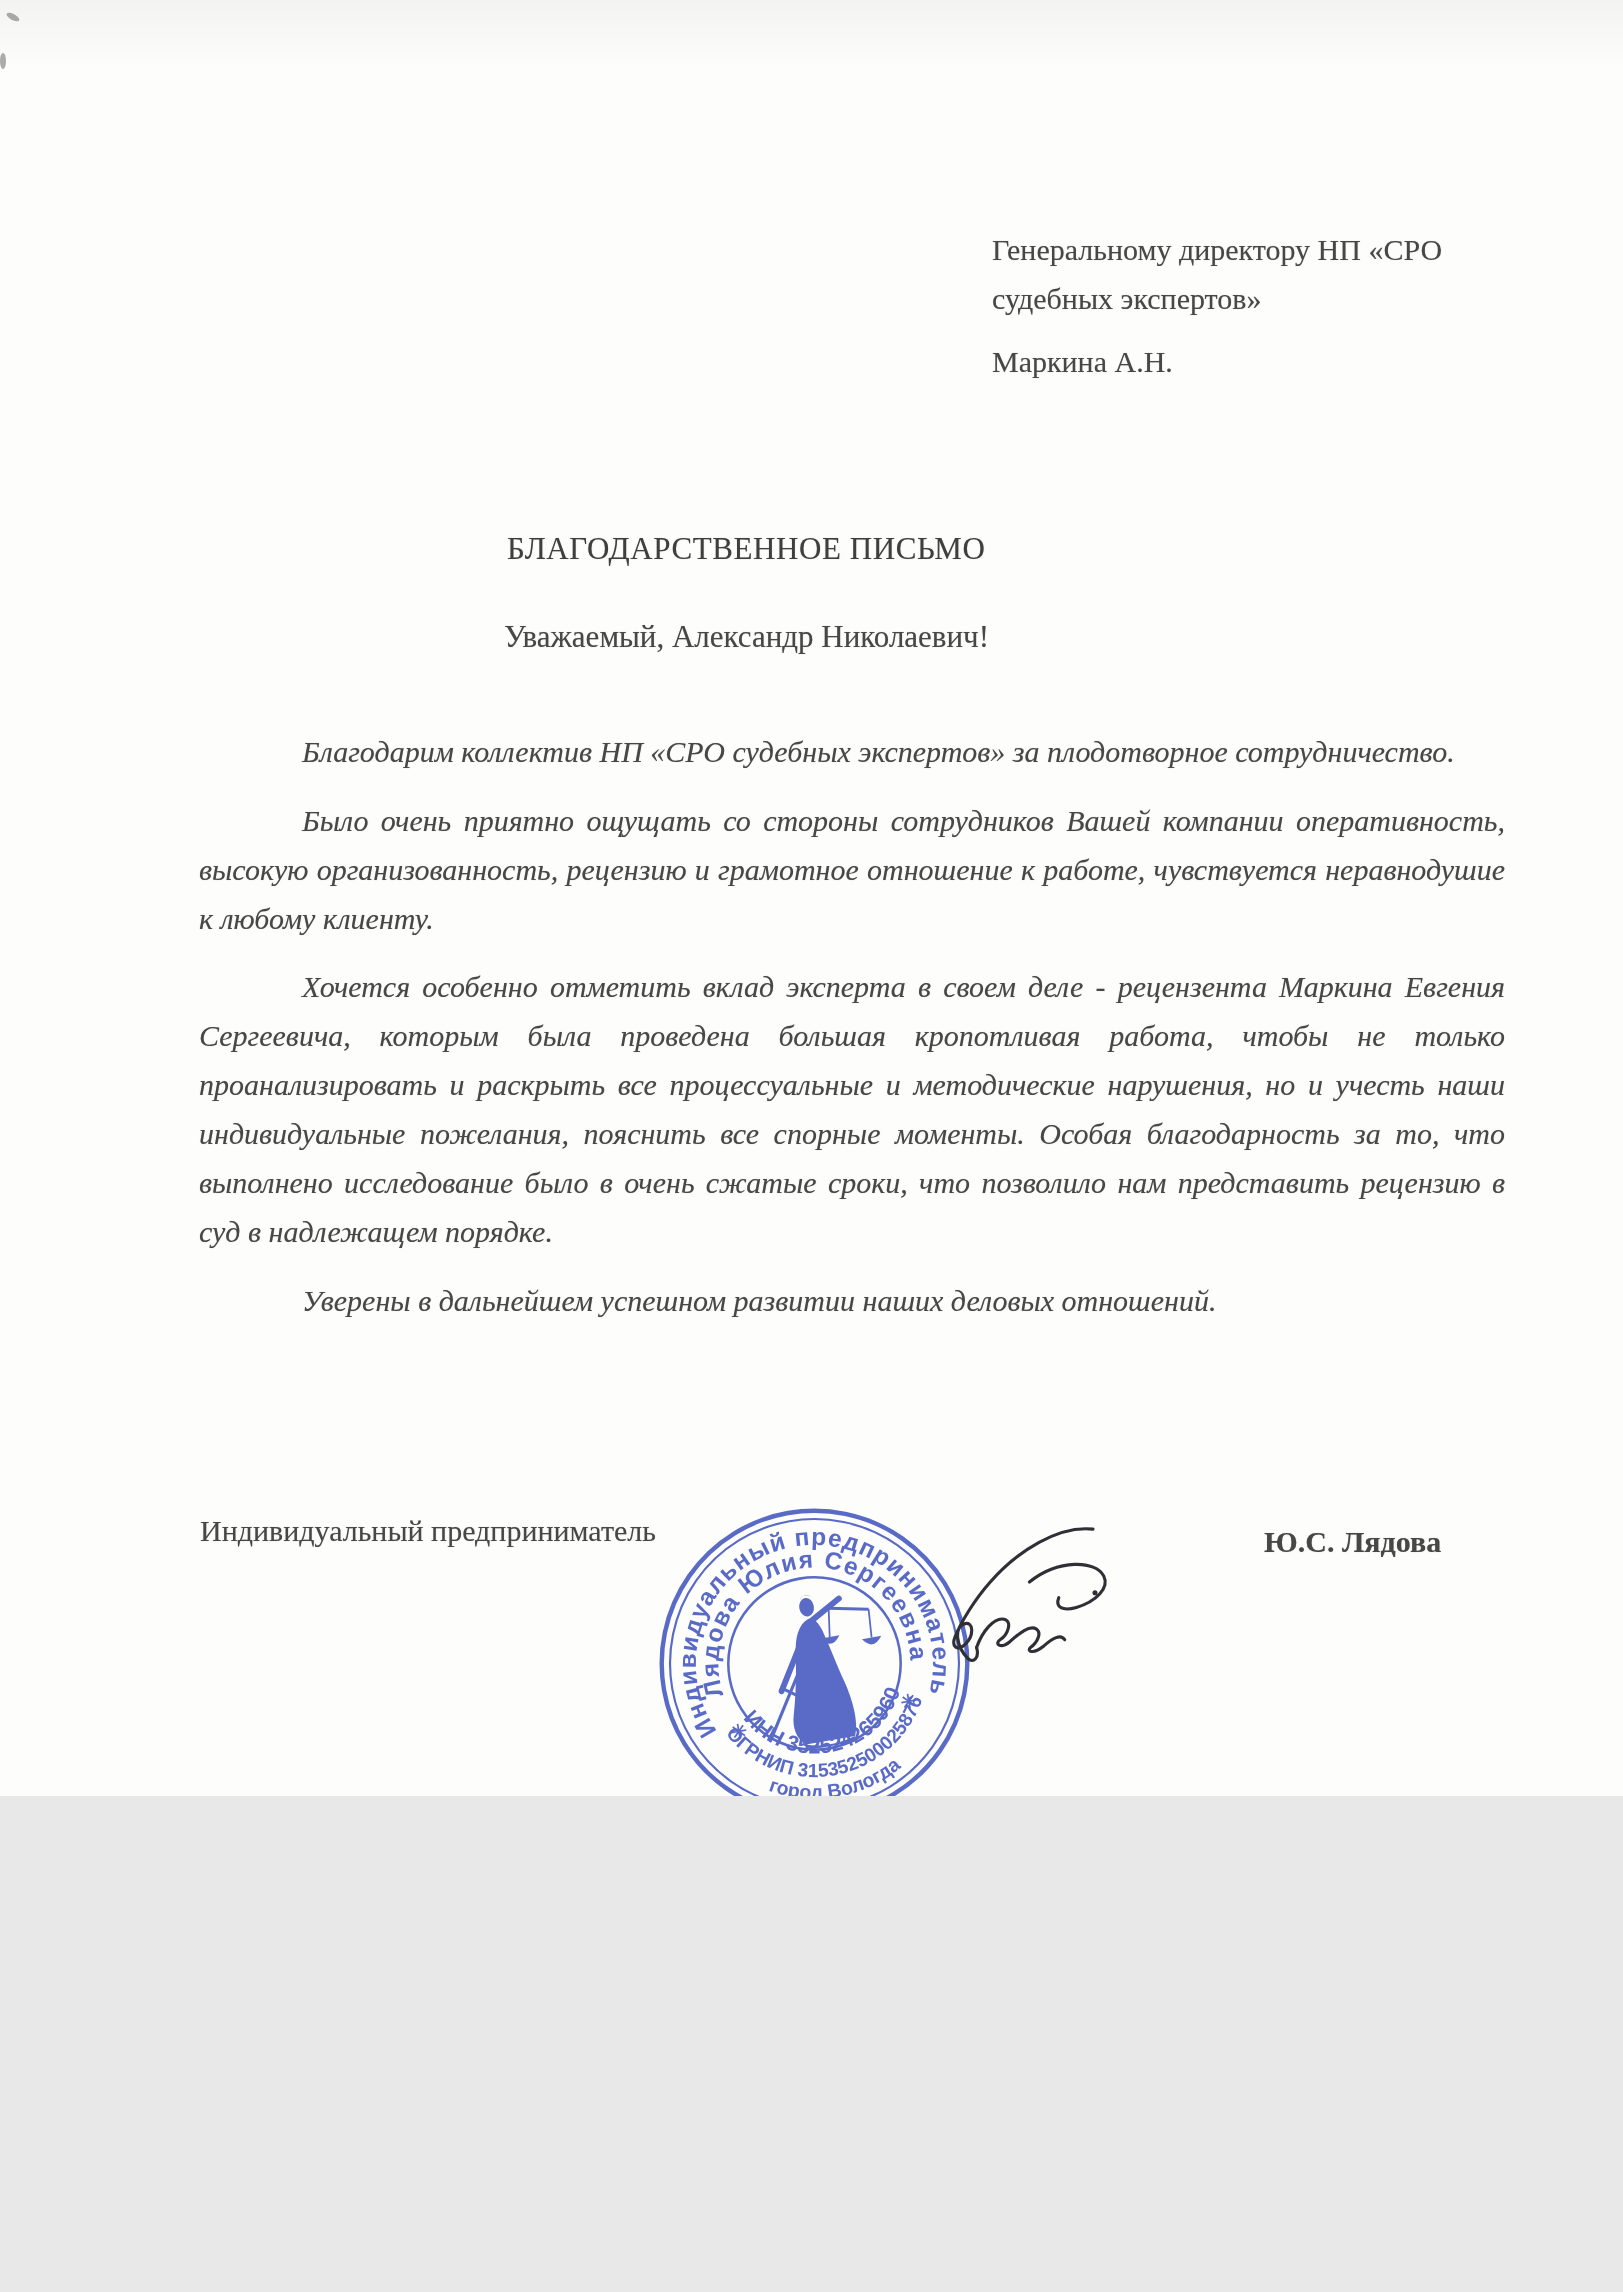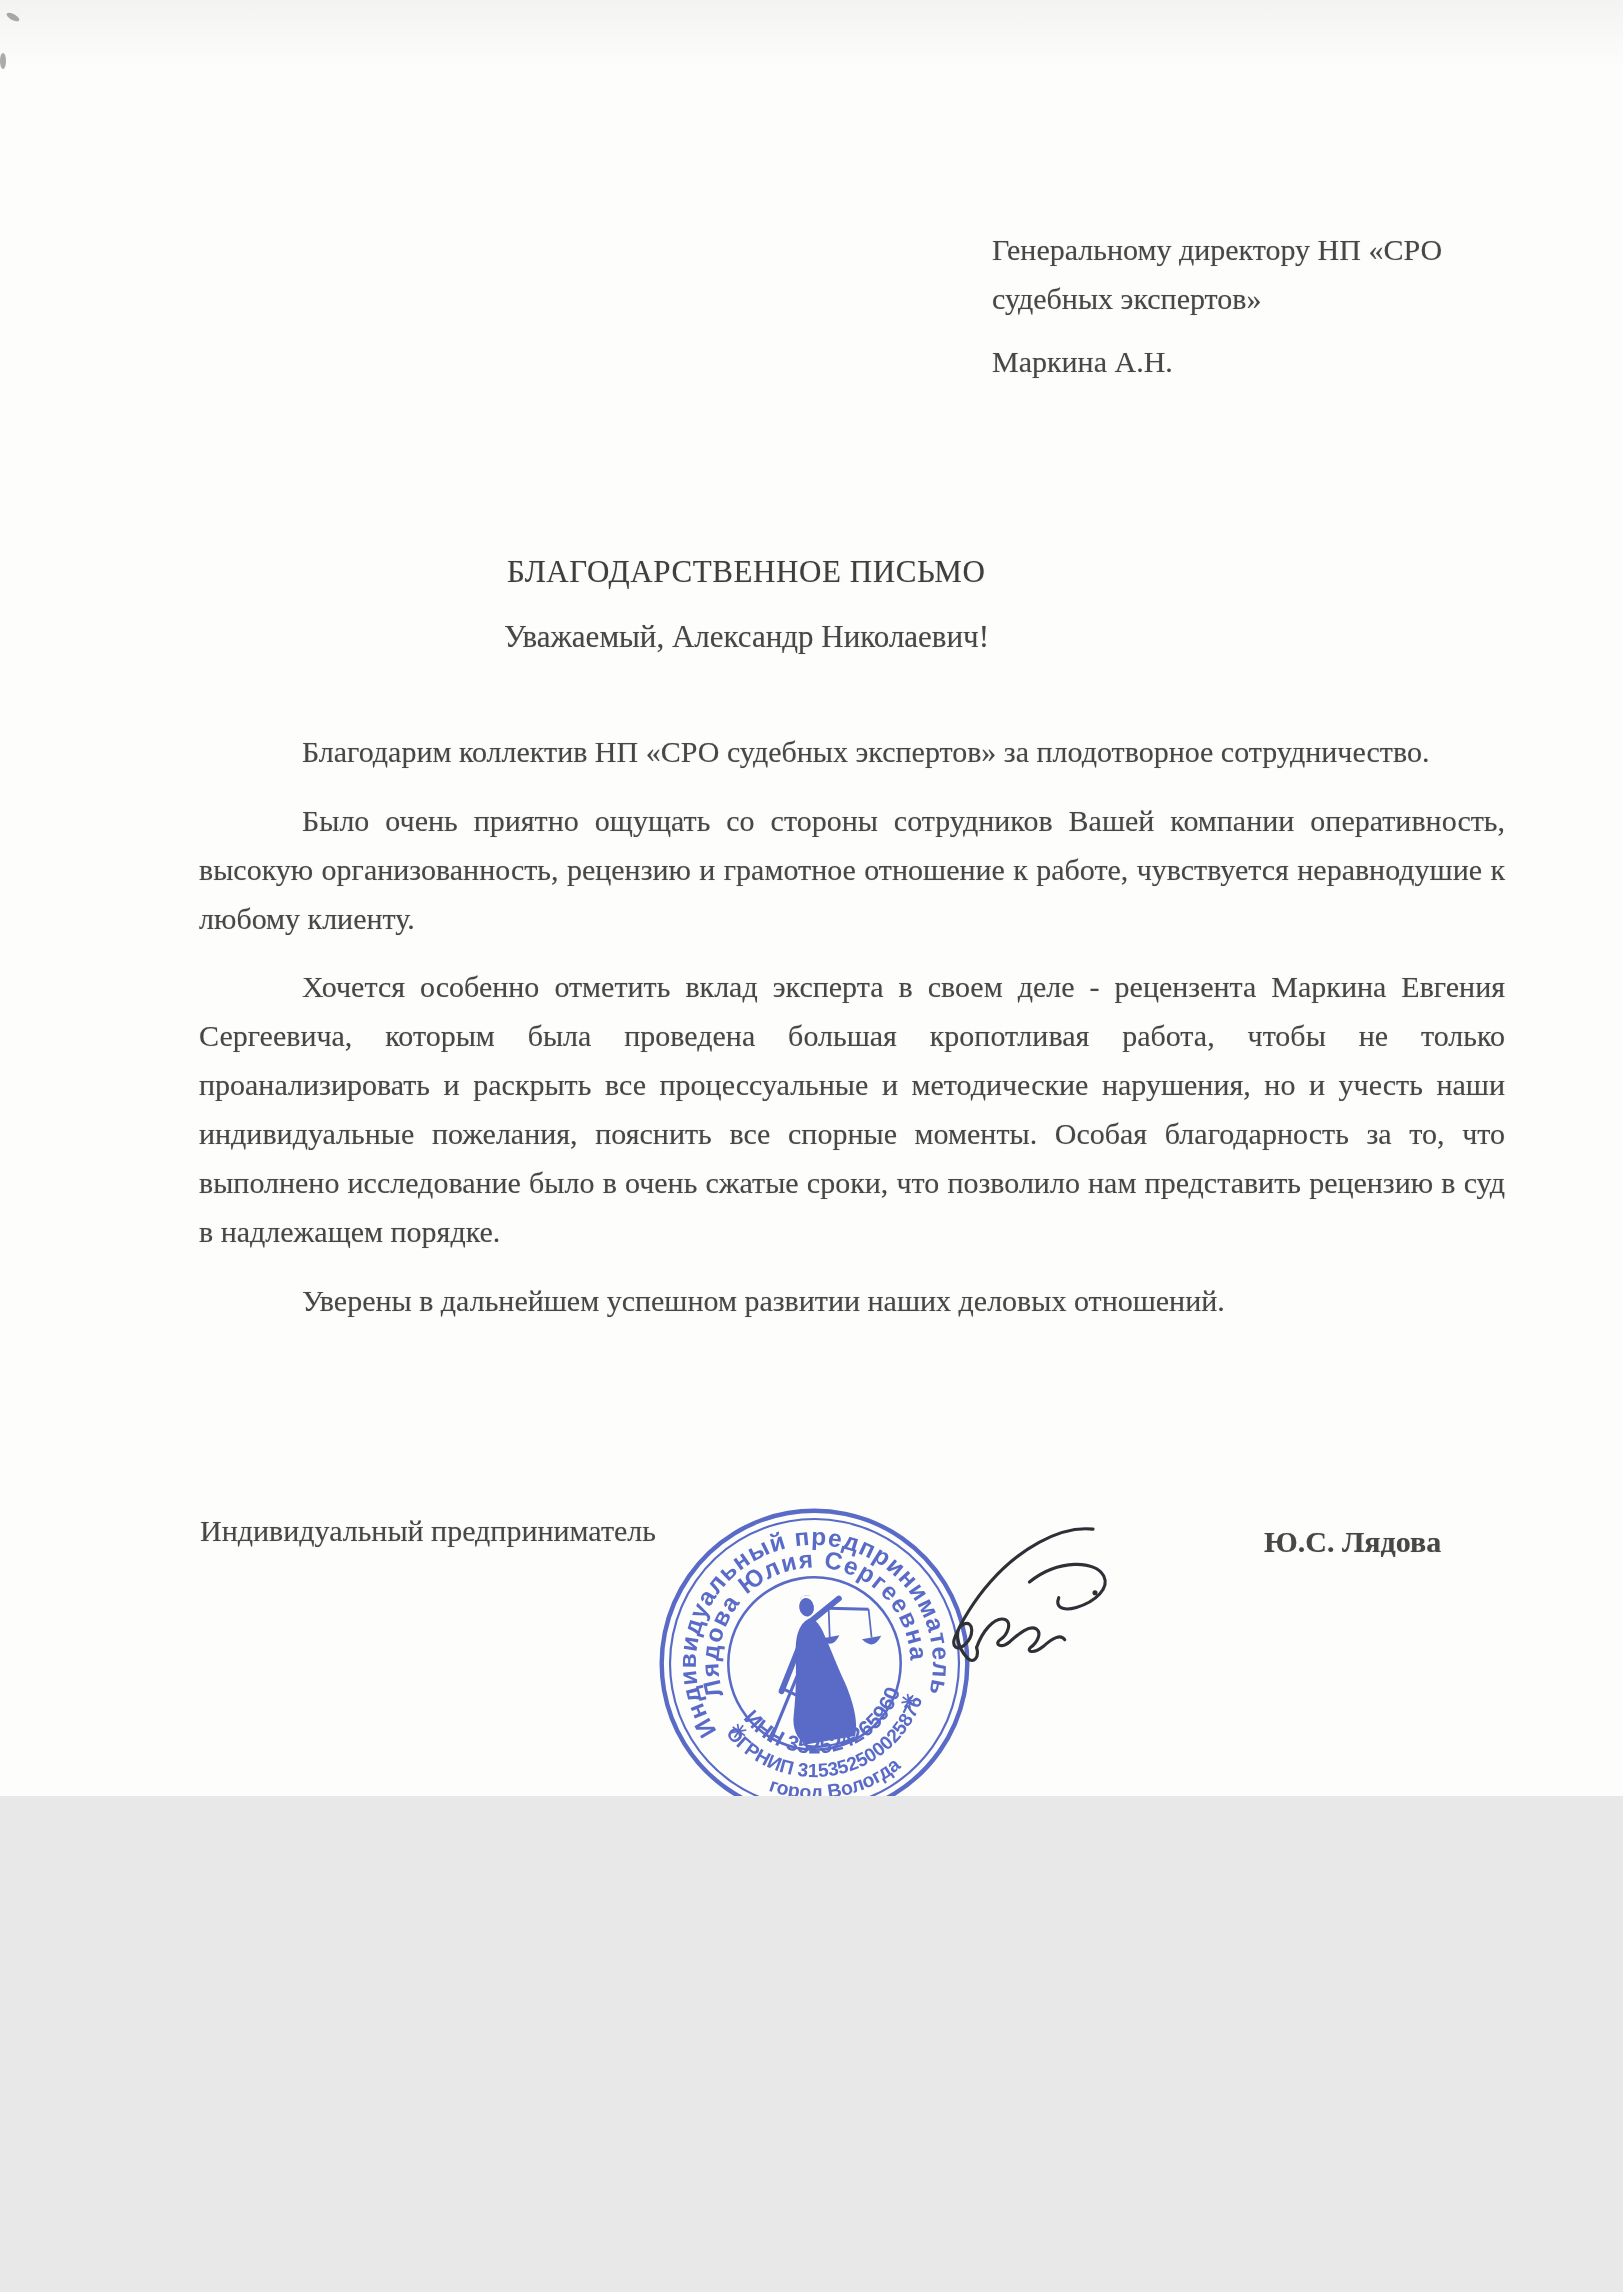--- a/index.html
+++ b/index.html
@@ -25,32 +25,32 @@
 
   .scan-text { text-shadow:0 0 1px rgba(100,100,100,.45); }
 
   .recipient {
     position:absolute; left:992px; top:225px; width:529px;
     font-size:30px; line-height:49px;
   }
   .recipient-name { margin-top:13.7px; }
 
   .letter-title {
-    position:absolute; left:507px; top:554px;
+    position:absolute; left:507px; top:531px;
     font-size:31px; letter-spacing:0.6px; color:#3f3f3f;
   }
   .salutation {
     position:absolute; left:504px; top:619px;
     font-size:31px;
   }
 
   .letter-body {
     position:absolute; left:199px; top:727px; width:1306px;
     font-size:30px; line-height:49px;
-    text-align:justify; text-align-last:left;
+    text-align:justify; text-align-last:left;font-style:italic;
   }
   .letter-body p { margin:0 0 19.6px 0; text-indent:103px; }
   .letter-body p.closing { text-indent:0; }
 
   .signer-role {
     position:absolute; left:200px; top:1514px;
     font-size:30px;
   }
   .signer-name {
     position:absolute; left:1264px; top:1525px;

